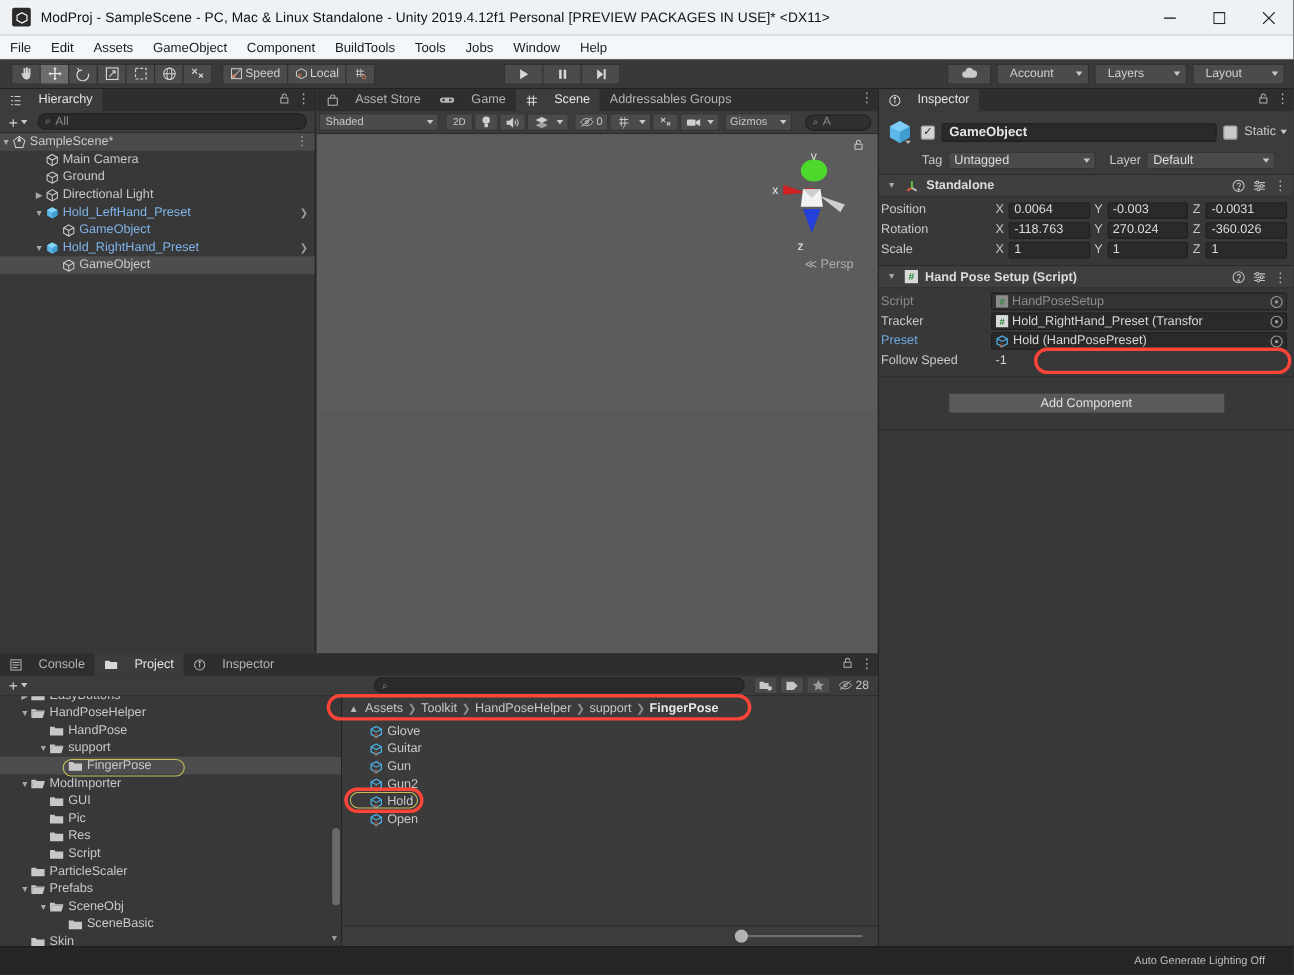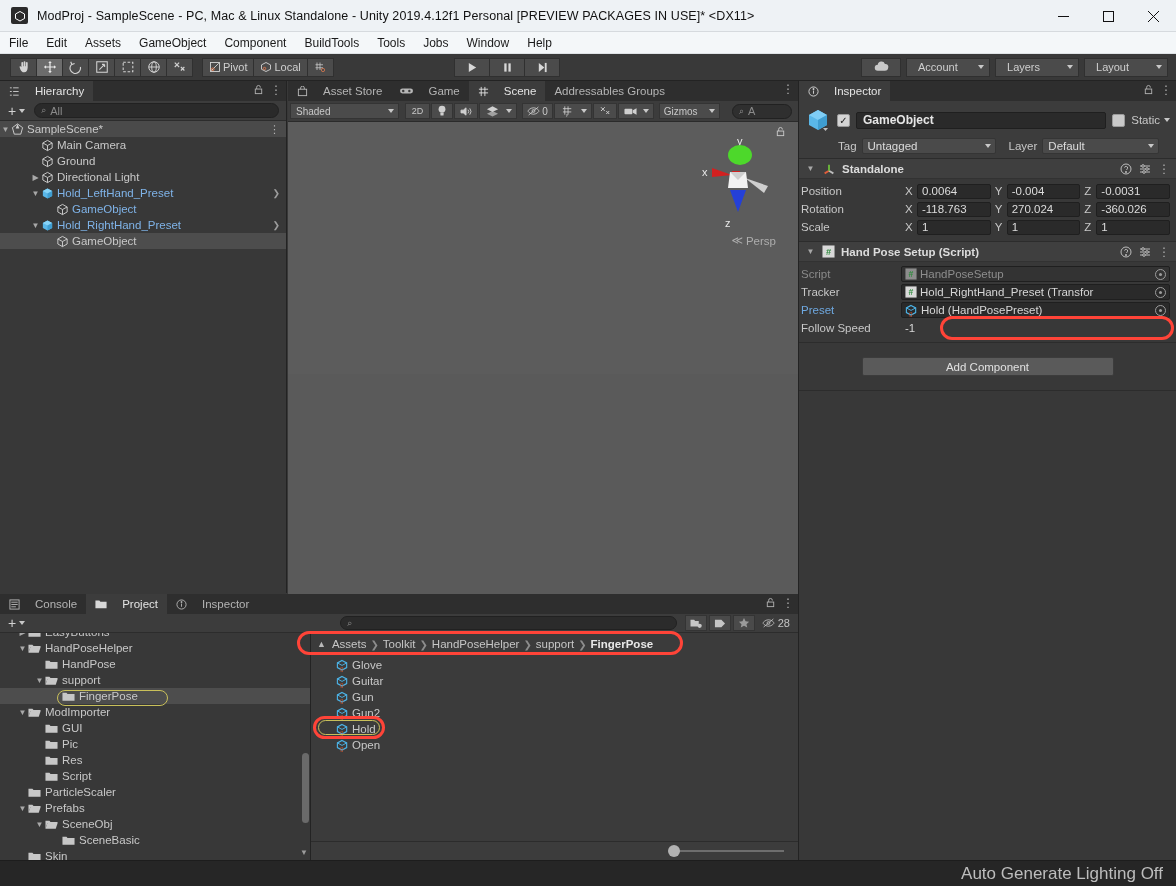--- a/index.html
+++ b/index.html
@@ -203,21 +203,21 @@
 
   
   .vscroll { position:absolute; right:1px; width:7px; background:transparent; }
   .vscroll i { display:block; width:7px; background:#6a6a6a; border-radius:4px; }
   .scroll-arrow { position:absolute; right:1px; color:#9b9b9b; font-size:8px; }
 
   
   .statusbar { position:absolute; left:0; top:860px; width:1176px; height:26px; background:#262626;
                display:flex; align-items:center; justify-content:flex-end;
                border-top:1px solid #1d1d1d; }
-  .status-text { font-size:17px; color:#bdbdbd; margin-right:13px; }
+  .status-text { font-size:10px; color:#bdbdbd; margin-right:26px; }
 
   
   .hl-red { position:absolute; border:3px solid #ff4438; border-radius:16px;
             pointer-events:none; }
   .hl-yellow { position:absolute; border:1.5px solid #c9c05a; border-radius:9px;
                pointer-events:none; }
 </style>
 </head>
 <body>
 
@@ -308,21 +308,21 @@
       </div>
     </div>
     <div class="tb-sep"></div>
     <div class="tb-group">
       <div class="tb-btn wide">
         <svg width="12" height="12" viewBox="0 0 16 16" fill="none" stroke="#d3d3d3" stroke-width="1.2">
             <rect x="2" y="2" width="12" height="12"></rect>
             <path d="M3 13L13 3"></path>
             <circle cx="5" cy="11" r="1.8" stroke="#e07b4f"></circle>
           </svg>
-        <span class="tb-label">Pivot</span>
+        <span class="tb-label">Speed</span>
       </div>
       <div class="tb-btn wide">
         <svg width="12" height="12" viewBox="0 0 16 16" fill="none" stroke="#d3d3d3" stroke-width="1.2">
             <polygon points="8,2 14,5.2 14,11 8,14 2,11 2,5.2"></polygon>
             <circle cx="6" cy="10" r="1.6" stroke="#e07b4f"></circle>
           </svg>
         <span class="tb-label">Local</span>
       </div>
       <div class="tb-btn">
         <svg width="12" height="12" viewBox="0 0 16 16" fill="none" stroke="#cfcfcf" stroke-width="1">
@@ -693,21 +693,21 @@
           <span class="icn kebab">⋮</span>
         </span>
       </div>
       <div class="comp-body" id="transform-rows">
           <div class="frow">
             <span class="fl">Position</span>
             <span class="vec">
               <span class="axis">X</span>
               <span class="nfield">0.0064</span>
               <span class="axis">Y</span>
-              <span class="nfield">-0.004</span>
+              <span class="nfield">-0.003</span>
               <span class="axis">Z</span>
               <span class="nfield">-0.0031</span>
             </span>
           </div>
           <div class="frow">
             <span class="fl">Rotation</span>
             <span class="vec">
               <span class="axis">X</span>
               <span class="nfield">-118.763</span>
               <span class="axis">Y</span>

